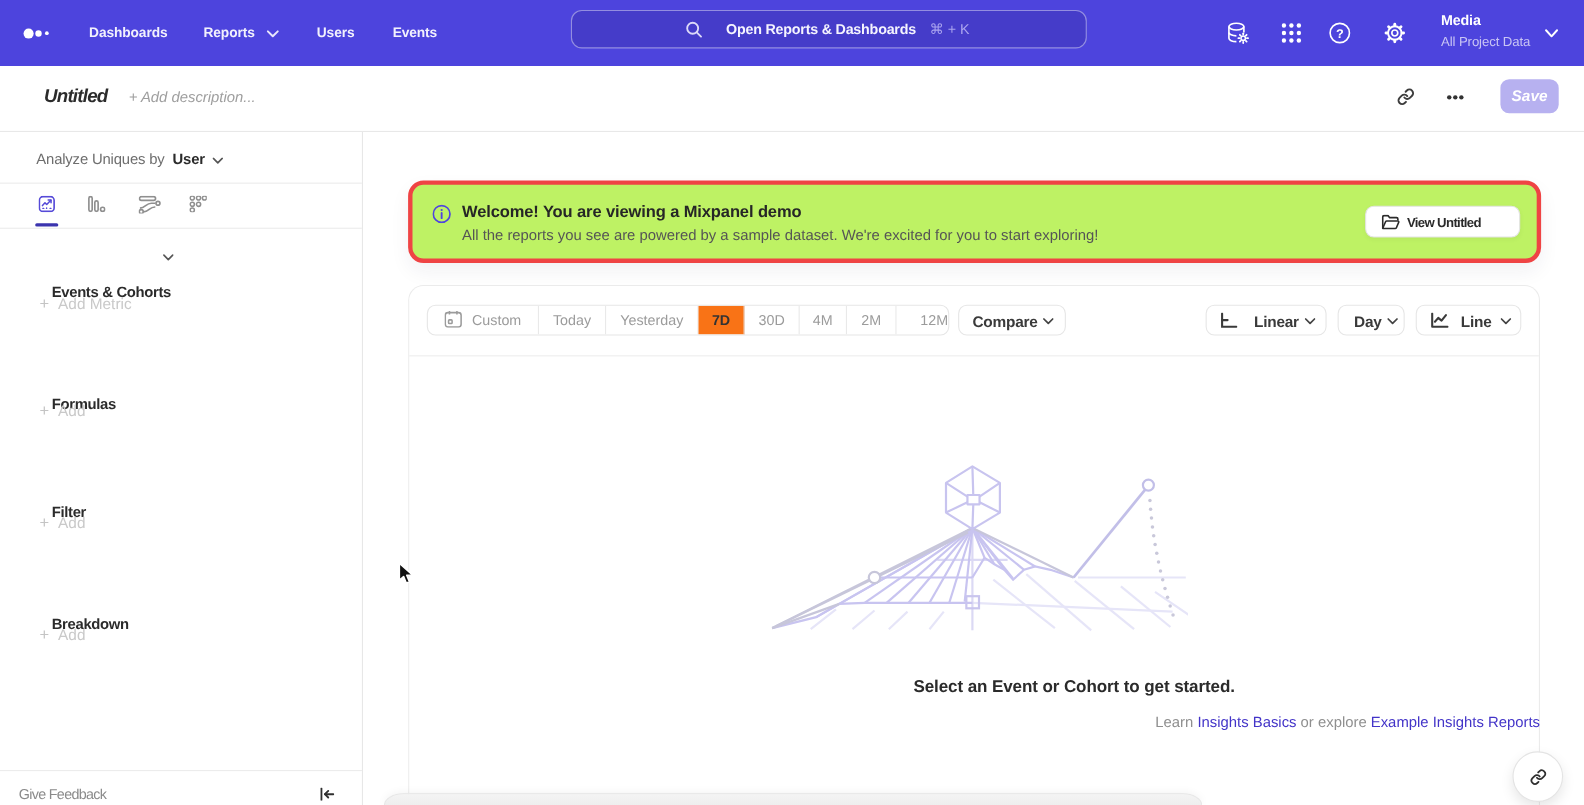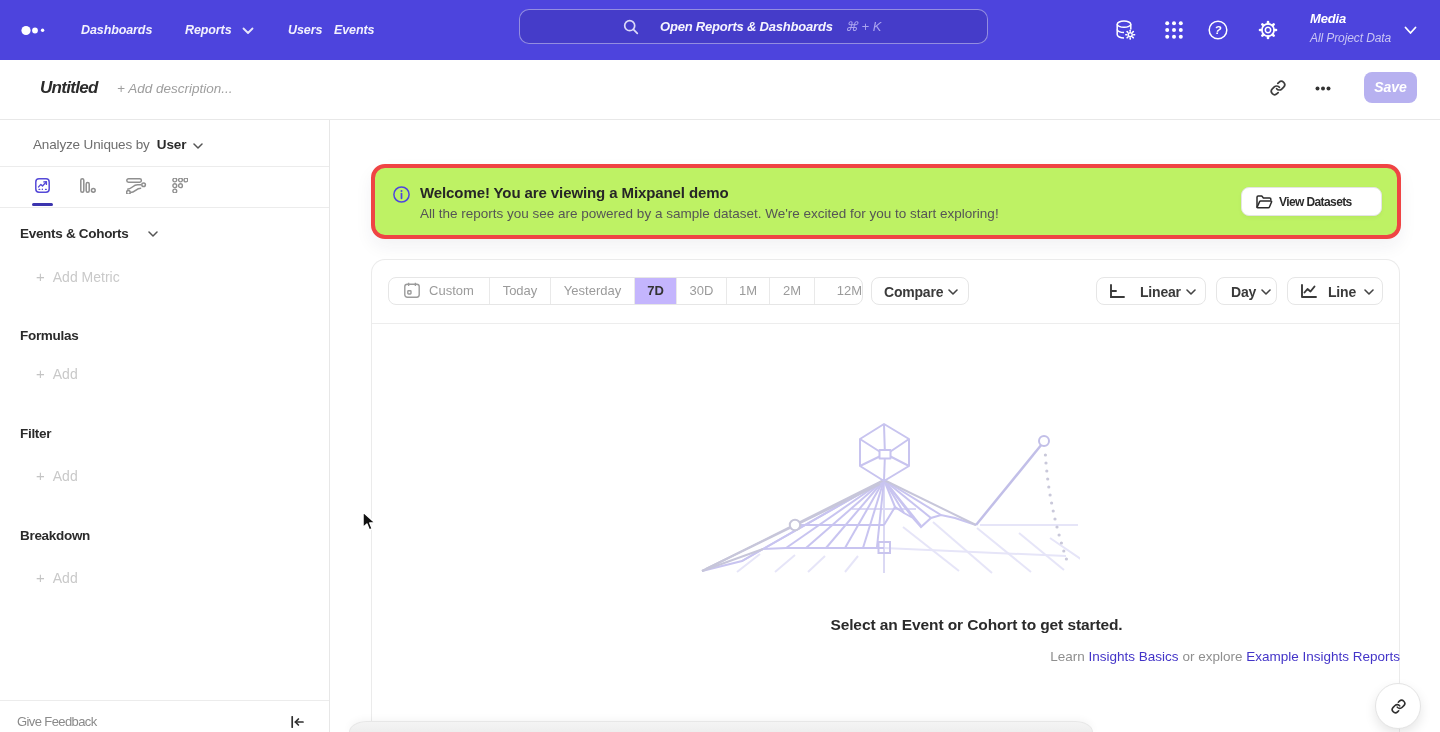--- a/index.html
+++ b/index.html
@@ -1,56 +1,56 @@
 <!DOCTYPE html>
 <html><head>
 <meta charset="utf-8">
 <style>
 * { margin:0; padding:0; box-sizing:border-box; }
 html,body { width:1440px; height:732px; overflow:hidden; font-family:"Liberation Sans", sans-serif; background:#fff; }
 .abs { position:absolute; }
 #page { position:relative; width:1440px; height:732px; }
 
 
-#topbar { position:absolute; left:0; top:0; width:1440px; height:76px; background:#4d44dd; box-shadow:inset 0 -1px 0 rgba(255,255,255,0.10);font-style:italic; }
+#topbar { position:absolute; left:0; top:0; width:1440px; height:76px; background:#4d44dd; box-shadow:inset 0 -1px 0 rgba(255,255,255,0.10); }
 .nav { position:absolute; top:0; height:60px; line-height:60px; color:#f2f1fd; font-size:12.5px; font-weight:700; letter-spacing:-0.1px; }
 #searchbox { position:absolute; left:519px; top:9px; width:469px; height:35px; border-radius:10px; background:rgba(12,6,70,0.13); border:1px solid rgba(255,255,255,0.42); }
 .media-name { position:absolute; left:1310px; top:11px; color:#fff; font-size:13px; font-weight:700; letter-spacing:-0.15px; }
 .media-sub { position:absolute; left:1310px; top:31px; color:#c9c5f4; font-size:12px; letter-spacing:-0.1px; }
 
 
 #header2 { position:absolute; left:0; top:60px; width:1440px; height:60px; background:#fff; border-bottom:1px solid #e8e8e8;font-style:italic; }
 #untitled { position:absolute; left:40px; top:18px; font-size:17px; font-weight:700; color:#2b2b2b; letter-spacing:-0.7px; }
 #adddesc { position:absolute; left:117px; top:21px; font-size:13.5px; color:#9e9e9e; }
 #savebtn { position:absolute; left:1364px; top:12px; width:53px; height:31px; border-radius:8px; background:#b7b1f0; color:#fff; font-size:14px; font-weight:700; text-align:center; line-height:31px; }
 
 
 #sidebar { position:absolute; left:0; top:120px; width:330px; height:612px; background:#fff; border-right:1px solid #e7e7e7; }
 .sb-row1 { position:absolute; left:33px; top:17px; font-size:13.5px; color:#6e6e6e; letter-spacing:-0.15px; }
 .sb-div { position:absolute; left:0; width:329px; height:1px; background:#ececec; }
-.sb-h { position:absolute; left:20px; font-size:13.5px; font-weight:700; color:#2b2b2b; letter-spacing:-0.3px; }
+.sb-h { position:absolute; left:47px; font-size:13.5px; font-weight:700; color:#2b2b2b; letter-spacing:-0.3px;margin-top:32px; }
 .sb-add { position:absolute; left:36px; font-size:14px; color:#c9c9c9; }
 .sb-add .plus { font-size:15px; margin-right:8px; color:#c4c4c4; }
 #givefb { position:absolute; left:17px; top:594px; font-size:13px; color:#8a8a8a; letter-spacing:-0.6px; }
 
 
 #banner { position:absolute; left:371px; top:164px; width:1030px; height:75px; background:#bef264; border:4px solid #ef4444; border-radius:14px; box-shadow:0 8px 18px rgba(40,40,60,0.06); }
 #banner .t1 { position:absolute; left:45px; top:16px; font-size:15px; font-weight:700; color:#262626; letter-spacing:-0.1px; }
 #banner .t2 { position:absolute; left:45px; top:38px; font-size:13.5px; color:#555; letter-spacing:0px; }
 #viewds { position:absolute; left:866px; top:19px; width:141px; height:29px; border:1px solid #e4e4e4; border-radius:8px; background:#fff; box-shadow:0 2px 4px rgba(0,0,0,0.04); }
 #viewds span { position:absolute; left:37px; top:7px; font-size:12px; font-weight:700; color:#2b2b2b; letter-spacing:-0.6px; }
 
 #chartcard { position:absolute; left:371px; top:259px; width:1029px; height:473px; background:#fff; border:1px solid #ebebeb; border-bottom:none; border-radius:14px 14px 0 0; }
 #controls-div { position:absolute; left:372px; top:323px; width:1027px; height:1px; background:#ededed; }
 
 
 #seg { position:absolute; left:388px; top:277px; height:28px; border:1px solid #e6e6e6; border-radius:8px; background:#fff; display:flex; overflow:hidden; }
 #seg .cell { height:26px; line-height:26px; text-align:center; font-size:13px; color:#9b9b9b; border-right:1px solid #e9e9e9; }
 #seg .cell:last-child { border-right:none; }
-#seg .active { background:#c4b5fd; color:#333; font-weight:700; }
+#seg .active { background:#f97316; color:#333; font-weight:700; }
 .btn { position:absolute; top:277px; height:28px; border:1px solid #e6e6e6; border-radius:8px; background:#fff; font-size:14px; font-weight:700; color:#3a3a3a; letter-spacing:-0.2px; }
 
 
 #es-title { position:absolute; left:371px; top:616px; width:1211px; text-align:center; font-size:15.5px; font-weight:700; color:#2b2b2b; letter-spacing:-0.1px; }
 #es-sub { position:absolute; left:371px; top:649px; width:1029px; text-align:right; font-size:13.5px; color:#8f8f8f; }
 #es-sub .lnk { color:#4334c8; }
 
 
 #bsheet { position:absolute; left:349px; top:721px; width:744px; height:11px; background:linear-gradient(#f4f4f4,#eeeeee); border:1px solid #e7e7e7; border-bottom:none; border-radius:18px 18px 0 0 / 11px 11px 0 0; box-shadow:0 -1px 8px rgba(0,0,0,0.05); }
 #circlebtn { position:absolute; left:1375px; top:683px; width:46px; height:46px; border-radius:50%; background:#fff; border:1px solid #e4e4e4; box-shadow:0 5px 12px rgba(0,0,0,0.10); }
@@ -64,21 +64,21 @@
       <circle cx="6" cy="6.5" r="4.6" fill="#fff"></circle>
       <circle cx="15" cy="6.5" r="2.9" fill="#fff"></circle>
       <circle cx="22.6" cy="6.2" r="1.7" fill="#fff"></circle>
     </svg>
     <div class="nav" style="left:81px">Dashboards</div>
     <div class="nav" style="left:185px">Reports</div>
     <svg class="abs" style="left:242px;top:27px" width="12" height="8" viewBox="0 0 12 8">
         <path d="M1.5 1.5 L6 6 L10.5 1.5" fill="none" stroke="#e8e6fb" stroke-width="1.8" stroke-linecap="round" stroke-linejoin="round"></path>
       </svg>
     <div class="nav" style="left:288px">Users</div>
-    <div class="nav" style="left:334px">Events</div>
+    <div class="nav" style="left:357px">Events</div>
 
     <div id="searchbox"></div>
     <svg class="abs" style="left:623px;top:19px" width="16" height="16" viewBox="0 0 16 16">
         <circle cx="6.7" cy="6.7" r="5" fill="none" stroke="#dcd9f8" stroke-width="1.7"></circle>
         <path d="M10.4 10.4 L14.3 14.3" stroke="#dcd9f8" stroke-width="1.7" stroke-linecap="round"></path>
       </svg>
     <div class="abs" style="left:660px;top:19px;font-size:13px;font-weight:700;letter-spacing:-0.2px;color:#f5f4fe;">Open Reports &amp; Dashboards</div>
     <div class="abs" style="left:845px;top:19px;font-size:13px;color:#aaa4ef;">⌘ + K</div>
 
     <svg class="abs" style="left:1114px;top:19px" width="23" height="23" viewBox="0 0 23 23">
@@ -235,39 +235,39 @@
       <line x1="8.5" y1="7.6" x2="8.5" y2="12.3" stroke="#4f44df" stroke-width="1.7" stroke-linecap="round"></line>
       <circle cx="8.5" cy="4.9" r="1" fill="#4f44df"></circle>
     </svg>
     <div class="t1">Welcome! You are viewing a Mixpanel demo</div>
     <div class="t2">All the reports you see are powered by a sample dataset. We're excited for you to start exploring!</div>
     <div id="viewds">
       <svg class="abs" style="left:14px;top:7px" width="17" height="15" viewBox="0 0 17 15">
         <path d="M1 12.5 V2.2 a1.2 1.2 0 0 1 1.2-1.2 h3.6 l1.6 1.9 h6.2 a1.2 1.2 0 0 1 1.2 1.2 v1.4" fill="none" stroke="#2b2b2b" stroke-width="1.5" stroke-linejoin="round"></path>
         <path d="M1 12.5 L3.6 6.6 a1.2 1.2 0 0 1 1.1-0.7 h10.1 a0.8 0.8 0 0 1 0.75 1.1 l-2.1 5a1.2 1.2 0 0 1-1.1 0.75 H1.6 a0.8 0.8 0 0 1-0.6-0.25 z" fill="none" stroke="#2b2b2b" stroke-width="1.5" stroke-linejoin="round"></path>
       </svg>
-      <span>View Datasets</span>
+      <span>View Untitled</span>
     </div>
   </div>
 
   <div id="chartcard"></div>
   <div id="seg">
     <div class="cell" style="width:101px;"><span style="display:inline-block;vertical-align:middle;margin-top:-3px;margin-right:9px;"><svg width="16" height="16" viewBox="0 0 16 16" style="display:block">
             <g fill="none" stroke="#9b9b9b" stroke-width="1.4">
               <rect x="0.8" y="2.2" width="14.4" height="13" rx="2.4"></rect>
               <line x1="4.6" y1="0.8" x2="4.6" y2="4"></line>
               <line x1="11.4" y1="0.8" x2="11.4" y2="4"></line>
               <rect x="3.8" y="8.8" width="3.2" height="3.2" rx="0.7"></rect>
             </g>
           </svg></span>Custom</div>
     <div class="cell" style="width:61px;">Today</div>
     <div class="cell" style="width:84px;">Yesterday</div>
     <div class="cell active" style="width:42px;">7D</div>
     <div class="cell" style="width:50px;">30D</div>
-    <div class="cell" style="width:43px;">1M</div>
+    <div class="cell" style="width:43px;">4M</div>
     <div class="cell" style="width:45px;">2M</div>
     <div class="cell" style="width:47px;text-align:right;">12M</div>
   </div>
   <div class="btn" style="left:871px;width:98px;">
     <span style="position:absolute;left:12px;top:6px;">Compare</span>
     <svg class="abs" style="left:76px;top:11px" width="10" height="7" viewBox="0 0 10 7">
         <path d="M1 1 L5 5 L9 1" fill="none" stroke="#444" stroke-width="1.6" stroke-linecap="round" stroke-linejoin="round"></path>
       </svg>
   </div>
   <div class="btn" style="left:1096px;width:110px;">

